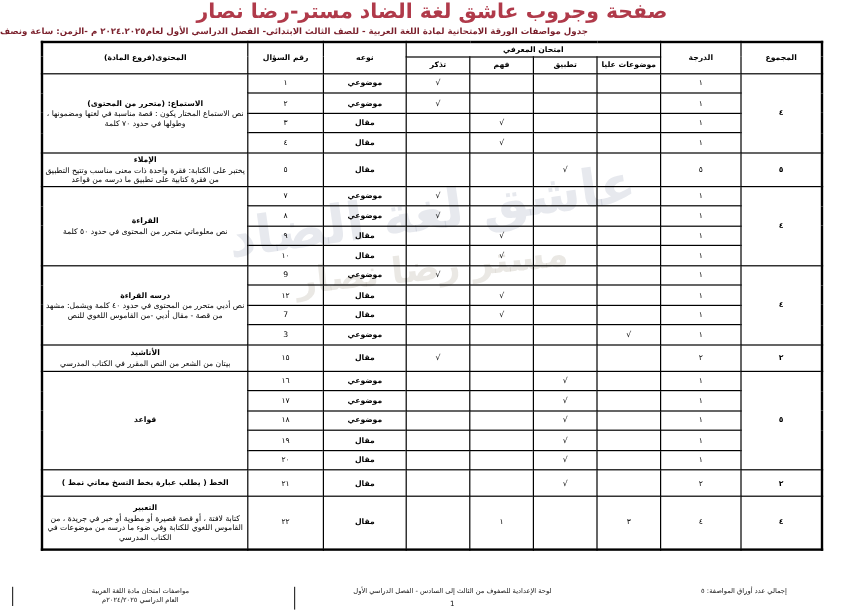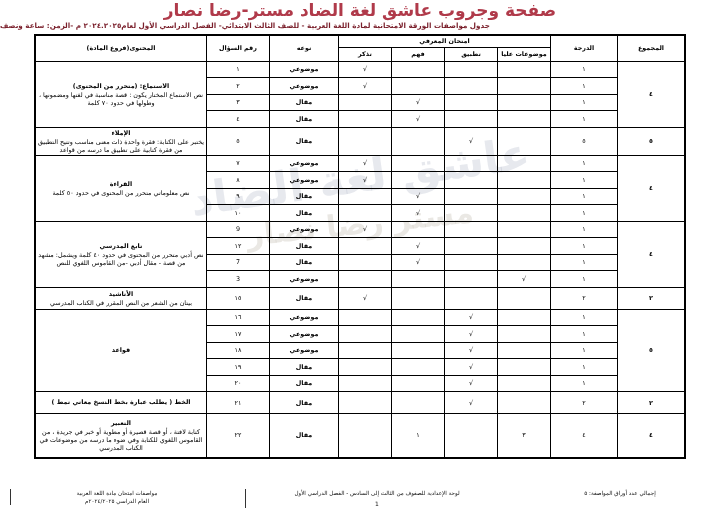--- a/index.html
+++ b/index.html
@@ -260,21 +260,21 @@
           </tr>
           <tr class="sec-top">
             <td class="sum-cell" rowspan="4">٤</td>
             <td class="deg">١</td>
             <td class="mark"></td>
             <td class="mark"></td>
             <td class="mark"></td>
             <td class="mark">√</td>
             <td class="type">موضوعي</td>
             <td class="num">9</td>
-            <td class="content" rowspan="4"><span class="c-head">تابع المدرسي</span><span>نص أدبي متحرر من المحتوى في حدود ٤٠ كلمة ويشمل:  مشهد من قصة - مقال أدبي -من القاموس اللغوي للنص</span></td>
+            <td class="content" rowspan="4"><span class="c-head">درسه القراءة</span><span>نص أدبي متحرر من المحتوى في حدود ٤٠ كلمة ويشمل:  مشهد من قصة - مقال أدبي -من القاموس اللغوي للنص</span></td>
           </tr>
           <tr>
             <td class="deg">١</td>
             <td class="mark"></td>
             <td class="mark"></td>
             <td class="mark">√</td>
             <td class="mark"></td>
             <td class="type">مقال</td>
             <td class="num">١٢</td>
           </tr>

